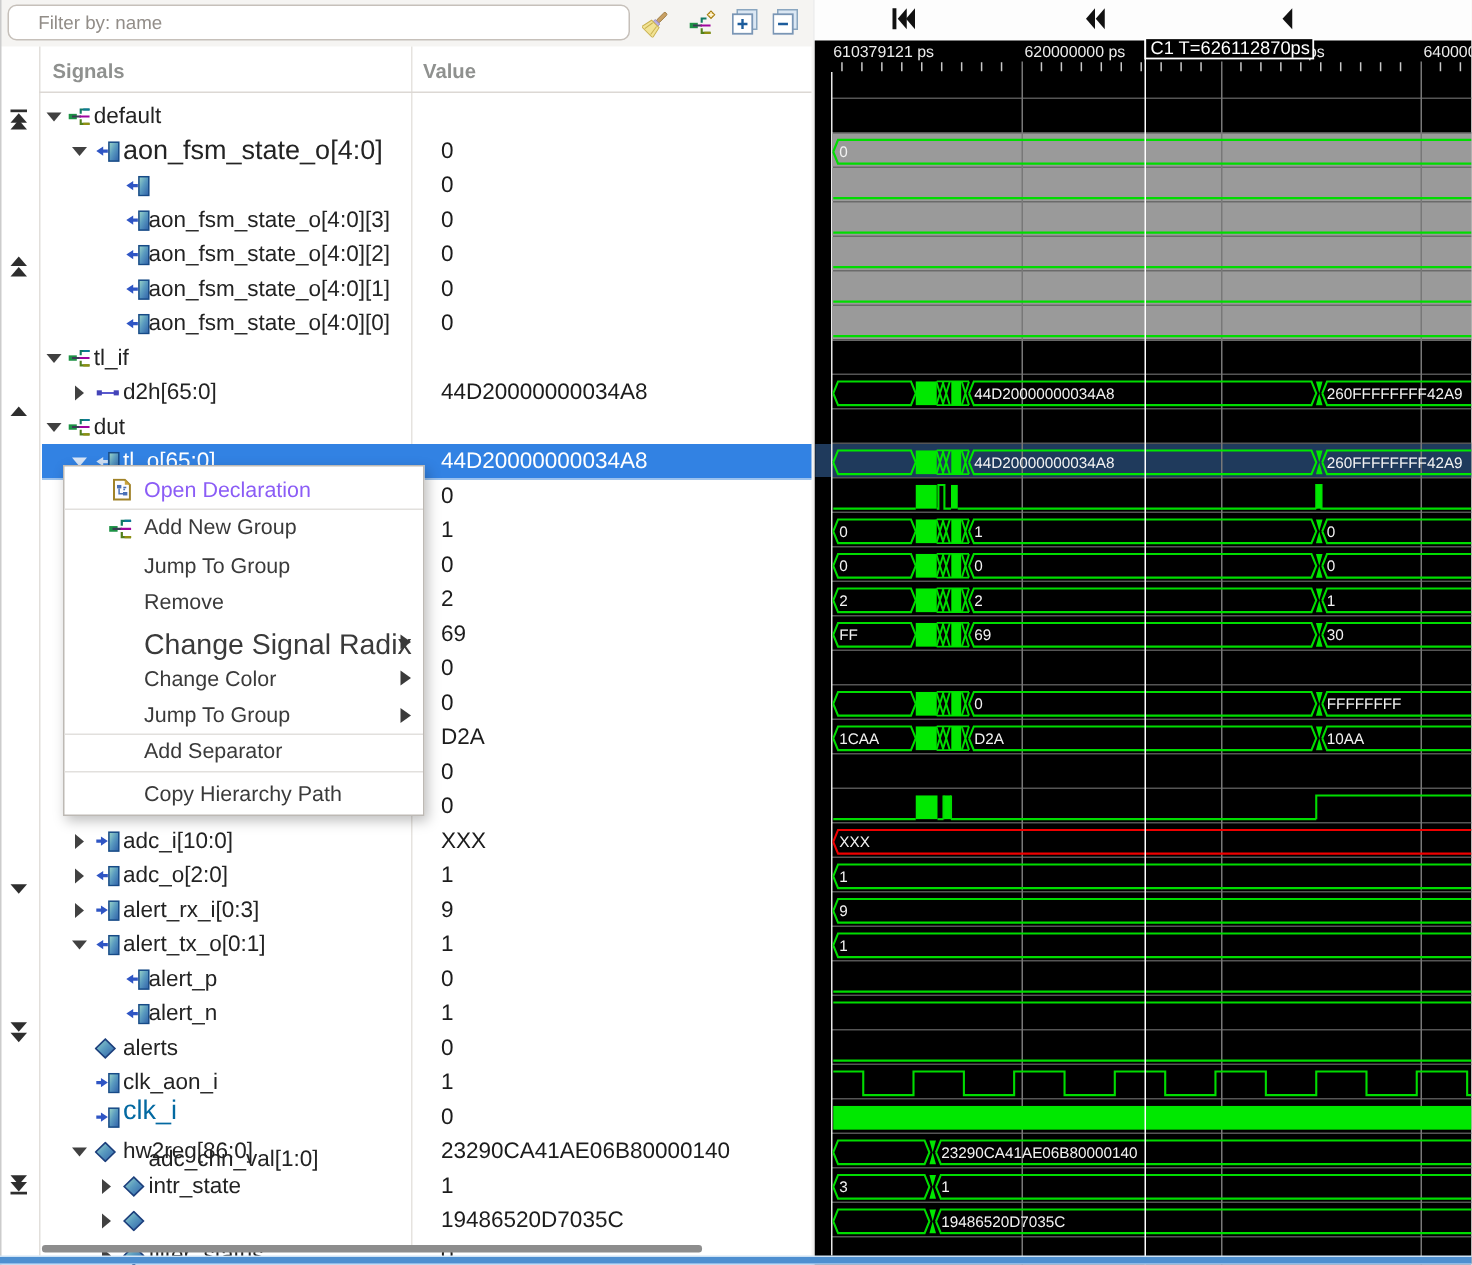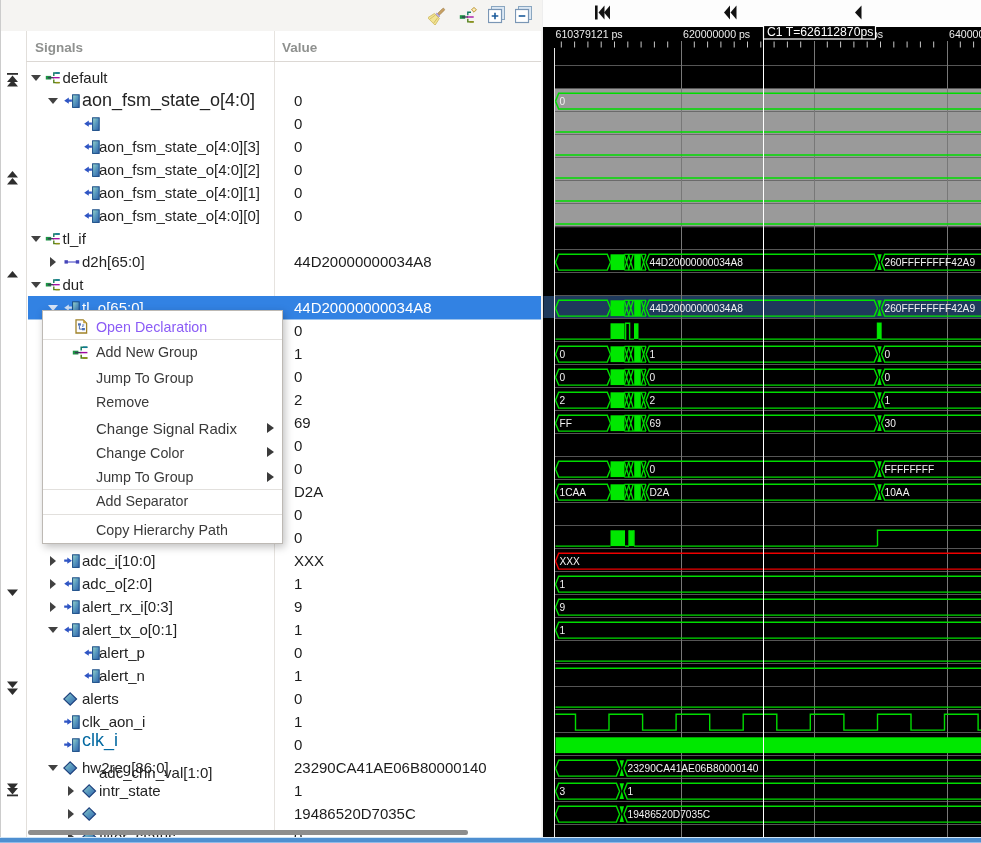--- a/index.html
+++ b/index.html
@@ -11,20 +11,21 @@
       <defs>
 <linearGradient id="sigg" x1="0" y1="0" x2="1" y2="1">
 <stop offset="0" stop-color="#9fd8c8"></stop>
           <stop offset="0.45" stop-color="#5b9cc0"></stop>
           <stop offset="1" stop-color="#2e5fa8"></stop>
 </linearGradient>
       </defs>
     </svg>
 
 <div style="position:absolute;left:0;top:0;width:543px;height:31px;background:#f5f4f2"></div>
+<div style="position:absolute;left:4.5px;top:3px;width:415px;height:24px;background:#fff;border:1px solid #c6c0ba;border-radius:6px;font-size:12.5px;color:#928d88;line-height:22px;padding-left:20px">Filter by: name</div>
 <svg style="position:absolute;left:428px;top:6px" width="19" height="19">
 <g transform="rotate(45 9.5 9.5) scale(0.95)">
 <rect x="8.6" y="0" width="2.6" height="9" rx="1.2" fill="#c8a064" stroke="#9a7840" stroke-width="0.6"></rect>
 <rect x="7.6" y="8.6" width="4.6" height="2.4" fill="#b9aee0" stroke="#8a80b8" stroke-width="0.5"></rect>
 <path d="M6.2,10.8 L13.6,10.8 L15.4,19 L4.4,19 Z" fill="#f2e394" stroke="#c8b050" stroke-width="0.7"></path>
 <line x1="8" y1="11.5" x2="7" y2="18.4" stroke="#c8b050" stroke-width="0.7"></line>
 <line x1="11.8" y1="11.5" x2="12.8" y2="18.4" stroke="#c8b050" stroke-width="0.7"></line>
 </g>
     </svg>
     <svg style="position:absolute;left:459px;top:6px" width="20" height="19">
@@ -500,21 +501,21 @@
 <div style="position:absolute;left:0;top:842px;width:981px;height:1px;background:#8fbae8"></div>
 
 <div style="position:absolute;left:41.5px;top:310px;width:241px;height:233.5px;background:#ffffff;border:1px solid #bdb9b4;box-shadow:2px 3px 8px rgba(0,0,0,0.25)"></div>
     <div style="position:absolute;left:43px;top:339.2px;width:239px;height:1px;background:#e2e0dd"></div>
     <div style="position:absolute;left:43px;top:488.5px;width:239px;height:1px;background:#e2e0dd"></div>
     <div style="position:absolute;left:43px;top:513.5px;width:239px;height:1px;background:#e2e0dd"></div>
     <div style="position:absolute;left:96px;top:318.6px;font-size:14.3px;color:#8b5cf6;white-space:nowrap">Open Declaration</div>
     <div style="position:absolute;left:96px;top:344.2px;font-size:14.3px;color:#3a3a3a;white-space:nowrap">Add New Group</div>
     <div style="position:absolute;left:96px;top:369.5px;font-size:14.3px;color:#3a3a3a;white-space:nowrap">Jump To Group</div>
     <div style="position:absolute;left:96px;top:394.2px;font-size:14.3px;color:#3a3a3a;white-space:nowrap">Remove</div>
-    <div style="position:absolute;left:96px;top:419.8px;font-size:15px;color:#3a3a3a;white-space:nowrap">Change Signal Radix</div>
+    <div style="position:absolute;left:96px;top:419.8px;font-size:19px;color:#3a3a3a;white-space:nowrap">Change Signal Radix</div>
     <div style="position:absolute;left:267px;top:422.6px;width:0;height:0;border-top:5.5px solid transparent;border-bottom:5.5px solid transparent;border-left:7px solid #3a3a3a"></div>
     <div style="position:absolute;left:96px;top:444.5px;font-size:14.3px;color:#3a3a3a;white-space:nowrap">Change Color</div>
     <div style="position:absolute;left:267px;top:447.3px;width:0;height:0;border-top:5.5px solid transparent;border-bottom:5.5px solid transparent;border-left:7px solid #3a3a3a"></div>
     <div style="position:absolute;left:96px;top:469.2px;font-size:14.3px;color:#3a3a3a;white-space:nowrap">Jump To Group</div>
     <div style="position:absolute;left:267px;top:472.0px;width:0;height:0;border-top:5.5px solid transparent;border-bottom:5.5px solid transparent;border-left:7px solid #3a3a3a"></div>
     <div style="position:absolute;left:96px;top:492.7px;font-size:14.3px;color:#3a3a3a;white-space:nowrap">Add Separator</div>
     <div style="position:absolute;left:96px;top:521.6px;font-size:14.3px;color:#3a3a3a;white-space:nowrap">Copy Hierarchy Path</div>
     <svg style="position:absolute;left:75px;top:319px" width="14" height="15">
 <path d="M1,0.8 L8.2,0.8 L11.6,4.2 L11.6,14 L1,14 Z" fill="#fcfcfe" stroke="#a08228" stroke-width="1.3"></path>
 <path d="M8.2,0.8 L11.6,4.2 L8.2,4.2 Z" fill="#c8a23c"></path>

